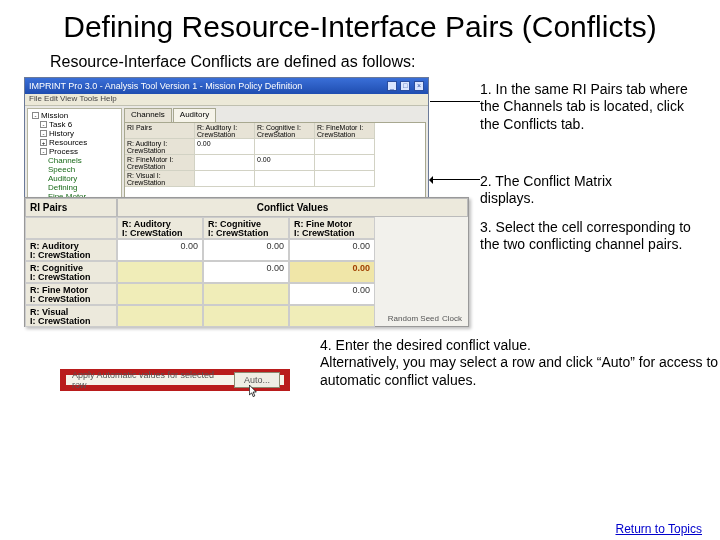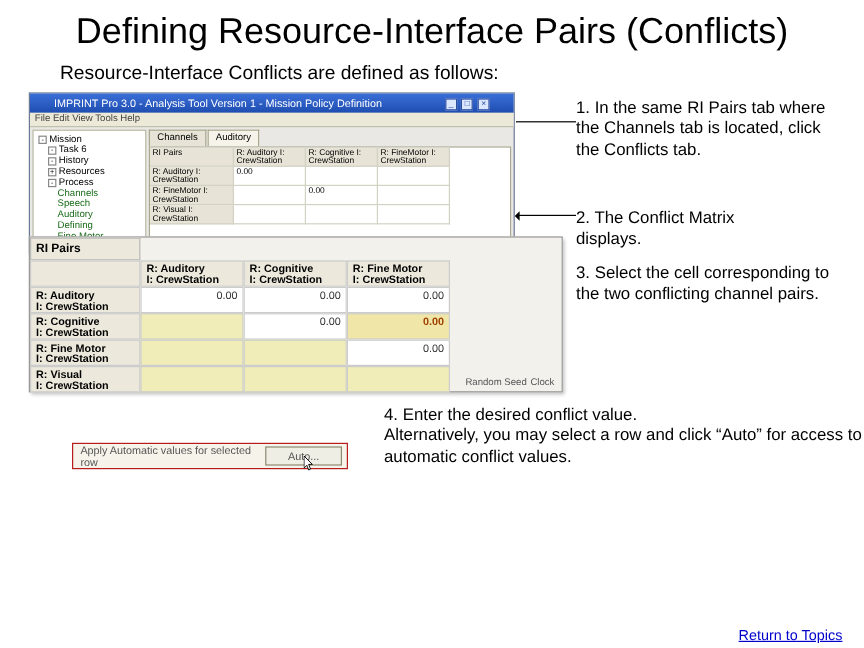--- a/index.html
+++ b/index.html
@@ -55,21 +55,21 @@
     width: 405px; height: 135px;
     border: 1px solid #6b7a99;
     background: #e9e8e4;
     font-family: Tahoma, Arial, sans-serif;
   }
   .titlebar {
     height: 16px;
     background: linear-gradient(#3a6fd8,#1f4db0);
     color: #fff;
     font-size: 9px;
-    padding: 1px 20px;
+    padding: 1px 4px;
     display:flex; justify-content:space-between; align-items:center;
   }
   .winbtns span{
     display:inline-block;width:10px;height:10px;background:#dbe6ff;border:1px solid #2a4d9e;margin-left:1px;font-size:7px;text-align:center;line-height:8px;color:#2a4d9e;
   }
   .menubar{height:12px;background:#ece9d8;border-bottom:1px solid #c0c0b0;font-size:8px;color:#444;padding:0 4px;}
   .shot1-body{display:flex;height:calc(100% - 28px);}
   .tree{
     width:95px;background:#fff;border:1px solid #b5b59f;margin:2px;font-size:8px;
     padding:2px 2px;overflow:hidden;
@@ -101,26 +101,26 @@
   .mc{border:1px solid #ccc;background:#fff;padding:2px 4px;overflow:hidden;white-space:pre-line;line-height:1.0;}
   .mh{background:#ece9dc;font-weight:bold;line-height:1.0;}
   .mc.num{text-align:right;color:#333;}
   .mc.sel{background:#f0e6a8;color:#a04000;font-weight:bold;}
   .mc.blk{background:#f0edb8;}
   .shot2-foot{position:absolute;right:6px;bottom:3px;font-size:8px;color:#555;}
   .shot2-foot span{margin-left:3px;}
   
   .autostrip{
     position:absolute;left:40px;top:292px;width:230px;height:22px;
-    border:1px solid #b91c1c;background:#f5f3ea;display:flex;align-items:center;
+    border:6px solid #b91c1c;background:#f5f3ea;display:flex;align-items:center;
     font-size:9px;color:#555;
   }
   .autostrip .lbl{flex:1;padding:0 6px;}
   .autobtn{
-    width:64px;height:16px;margin-right:4px;border:1px solid #8a8a70;background:#efeee4;
+    width:46px;height:16px;margin-right:4px;border:1px solid #8a8a70;background:#efeee4;
     font-size:9px;text-align:center;line-height:14px;cursor:pointer;
   }
   .cursor{
     position:absolute;width:10px;height:14px;left:84%;top:10px;pointer-events:none;
   }
   
   .line{position:absolute;background:#000;height:1px;}
   .l1{left:410px;top:24px;width:50px;}
   .l2{left:410px;top:102px;width:50px;}
   
@@ -192,20 +192,21 @@
       </div>
     </div>
   </div>
 
   <div class="line l1"></div>
   <div class="line l2"></div>
 
   <div class="shot2">
     <div class="shot2-head">
       <div class="hcell" style="width:92px">RI Pairs</div>
+      <div class="hcell" style="flex:1;text-align:center">Conflict Values</div>
     </div>
     <div class="shot2-grid">
       <div class="mc mh"></div>
       <div class="mc mh">R: Auditory
 I: CrewStation</div>
       <div class="mc mh">R: Cognitive
 I: CrewStation</div>
       <div class="mc mh">R: Fine Motor
 I: CrewStation</div>
 

